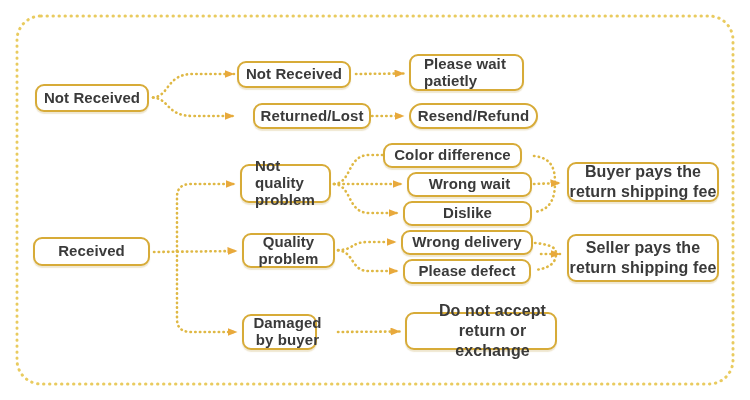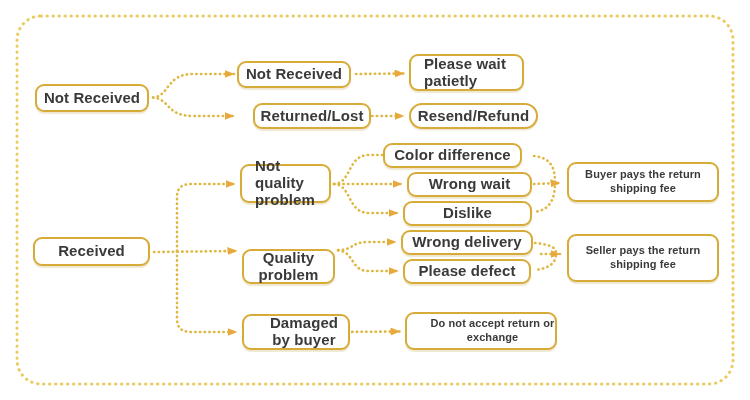--- a/index.html
+++ b/index.html
@@ -50,21 +50,21 @@
     text-align: center;
     box-shadow: 0 1.5px 1px rgba(190,160,70,0.25);
     letter-spacing: 0.1px;
   }
   .node.left-text {
     justify-content: flex-start;
     text-align: left;
     padding-left: 13px;
   }
   .node.small {
-    font-size: 11px;
+    font-size: 16px;
     line-height: 1.25;
   }
 </style>
 </head>
 <body>
 
 <div id="stage">
 
   <svg id="connector-layer" viewBox="0 0 750 400" xmlns="http://www.w3.org/2000/svg">
     <defs>
@@ -109,23 +109,23 @@
   <div class="node" style="left:237px; top:103px; width:118px; height:26px;margin-left:16px;">Returned/Lost</div>
 
   <div class="node left-text" style="left:409px; top:54px; width:115px; height:37px;">Please wait patietly</div>
 
   <div class="node" style="left:409px; top:103px; width:129px; height:26px;border-radius:13px;">Resend/Refund</div>
 
   <div class="node" style="left:33px; top:237px; width:117px; height:29px;">Received</div>
 
   <div class="node left-text" style="left:240px; top:164px; width:91px; height:39px;">Not quality problem</div>
 
-  <div class="node" style="left:242px; top:233px; width:93px; height:35px;margin-top:16px;">Quality problem</div>
+  <div class="node" style="left:242px; top:233px; width:93px; height:35px;">Quality problem</div>
 
-  <div class="node" style="left:242px; top:314px; width:108px; height:36px;padding-left:16px;">Damaged by buyer</div>
+  <div class="node" style="left:242px; top:314px; width:75px; height:36px;padding-left:16px;">Damaged by buyer</div>
 
   <div class="node" style="left:383px; top:143px; width:139px; height:25px;">Color difference</div>
 
   <div class="node" style="left:407px; top:172px; width:125px; height:25px;">Wrong wait</div>
 
   <div class="node" style="left:403px; top:201px; width:129px; height:25px;">Dislike</div>
 
   <div class="node" style="left:401px; top:230px; width:132px; height:25px;">Wrong delivery</div>
 
   <div class="node" style="left:403px; top:259px; width:128px; height:25px;">Please defect</div>

